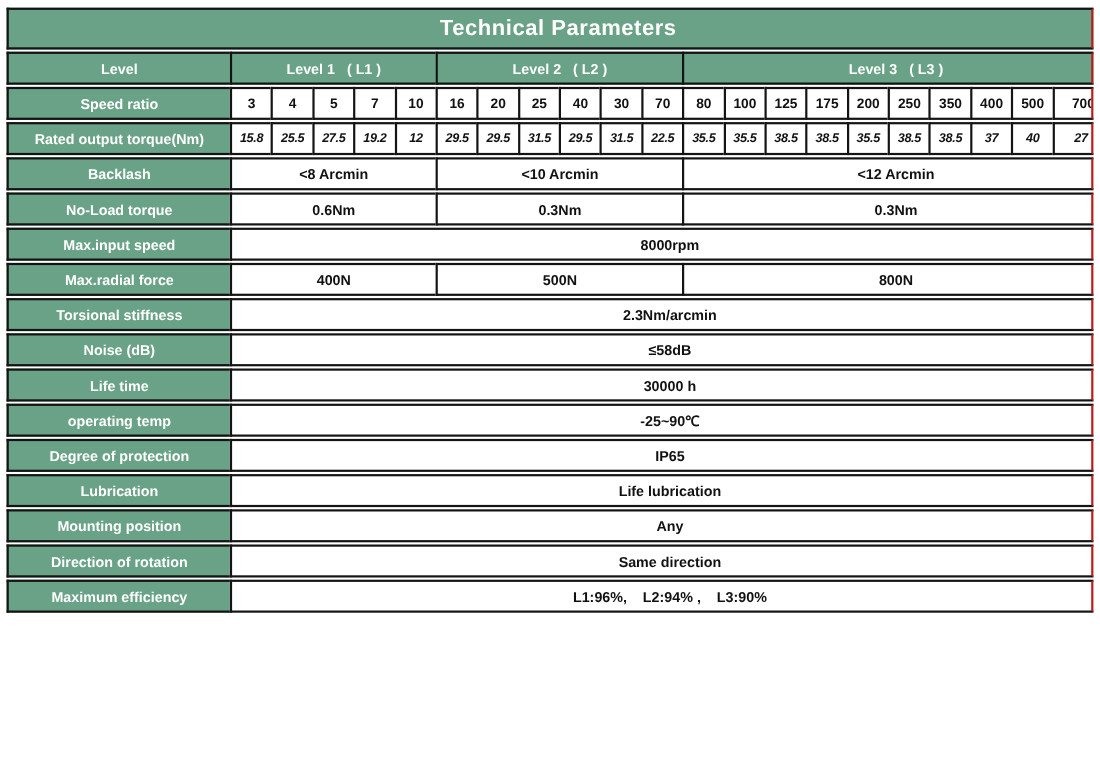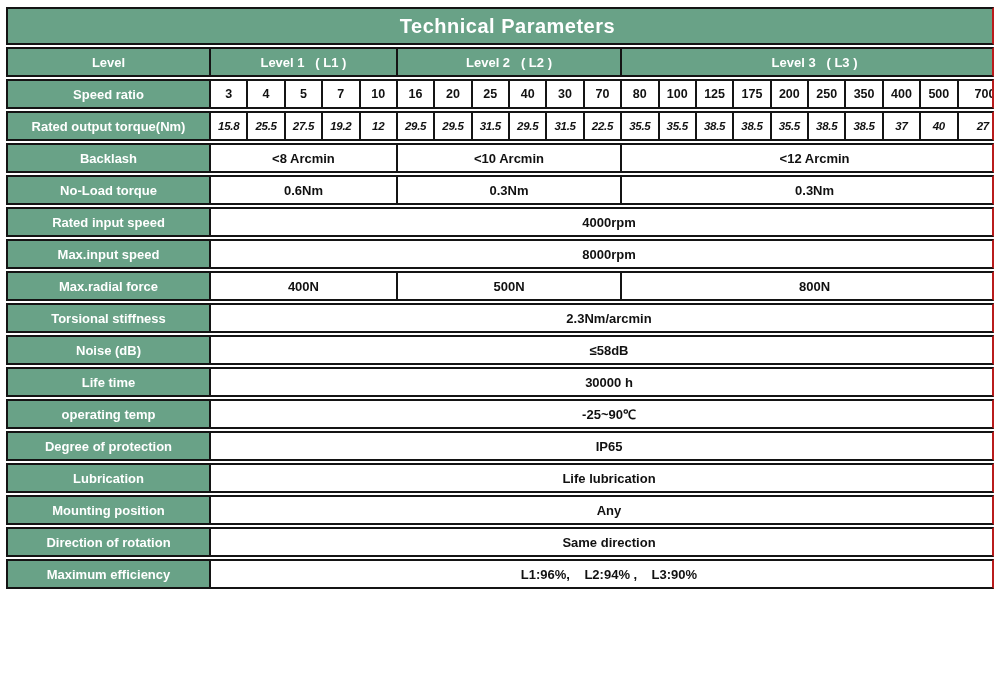--- a/index.html
+++ b/index.html
@@ -135,24 +135,20 @@
     <td class="val" colspan="10">&lt;12 Arcmin</td>
   </tr>
 
   <tr>
     <td class="lab">No-Load torque</td>
     <td class="val" colspan="5">0.6Nm</td>
     <td class="val" colspan="6">0.3Nm</td>
     <td class="val" colspan="10">0.3Nm</td>
   </tr>
 
-  <tr>
-    <td class="lab">Rated input speed</td>
-    <td class="val" colspan="21">4000rpm</td>
-  </tr>
 
   <tr>
     <td class="lab">Max.input speed</td>
     <td class="val" colspan="21">8000rpm</td>
   </tr>
 
   <tr>
     <td class="lab">Max.radial force</td>
     <td class="val" colspan="5">400N</td>
     <td class="val" colspan="6">500N</td>

